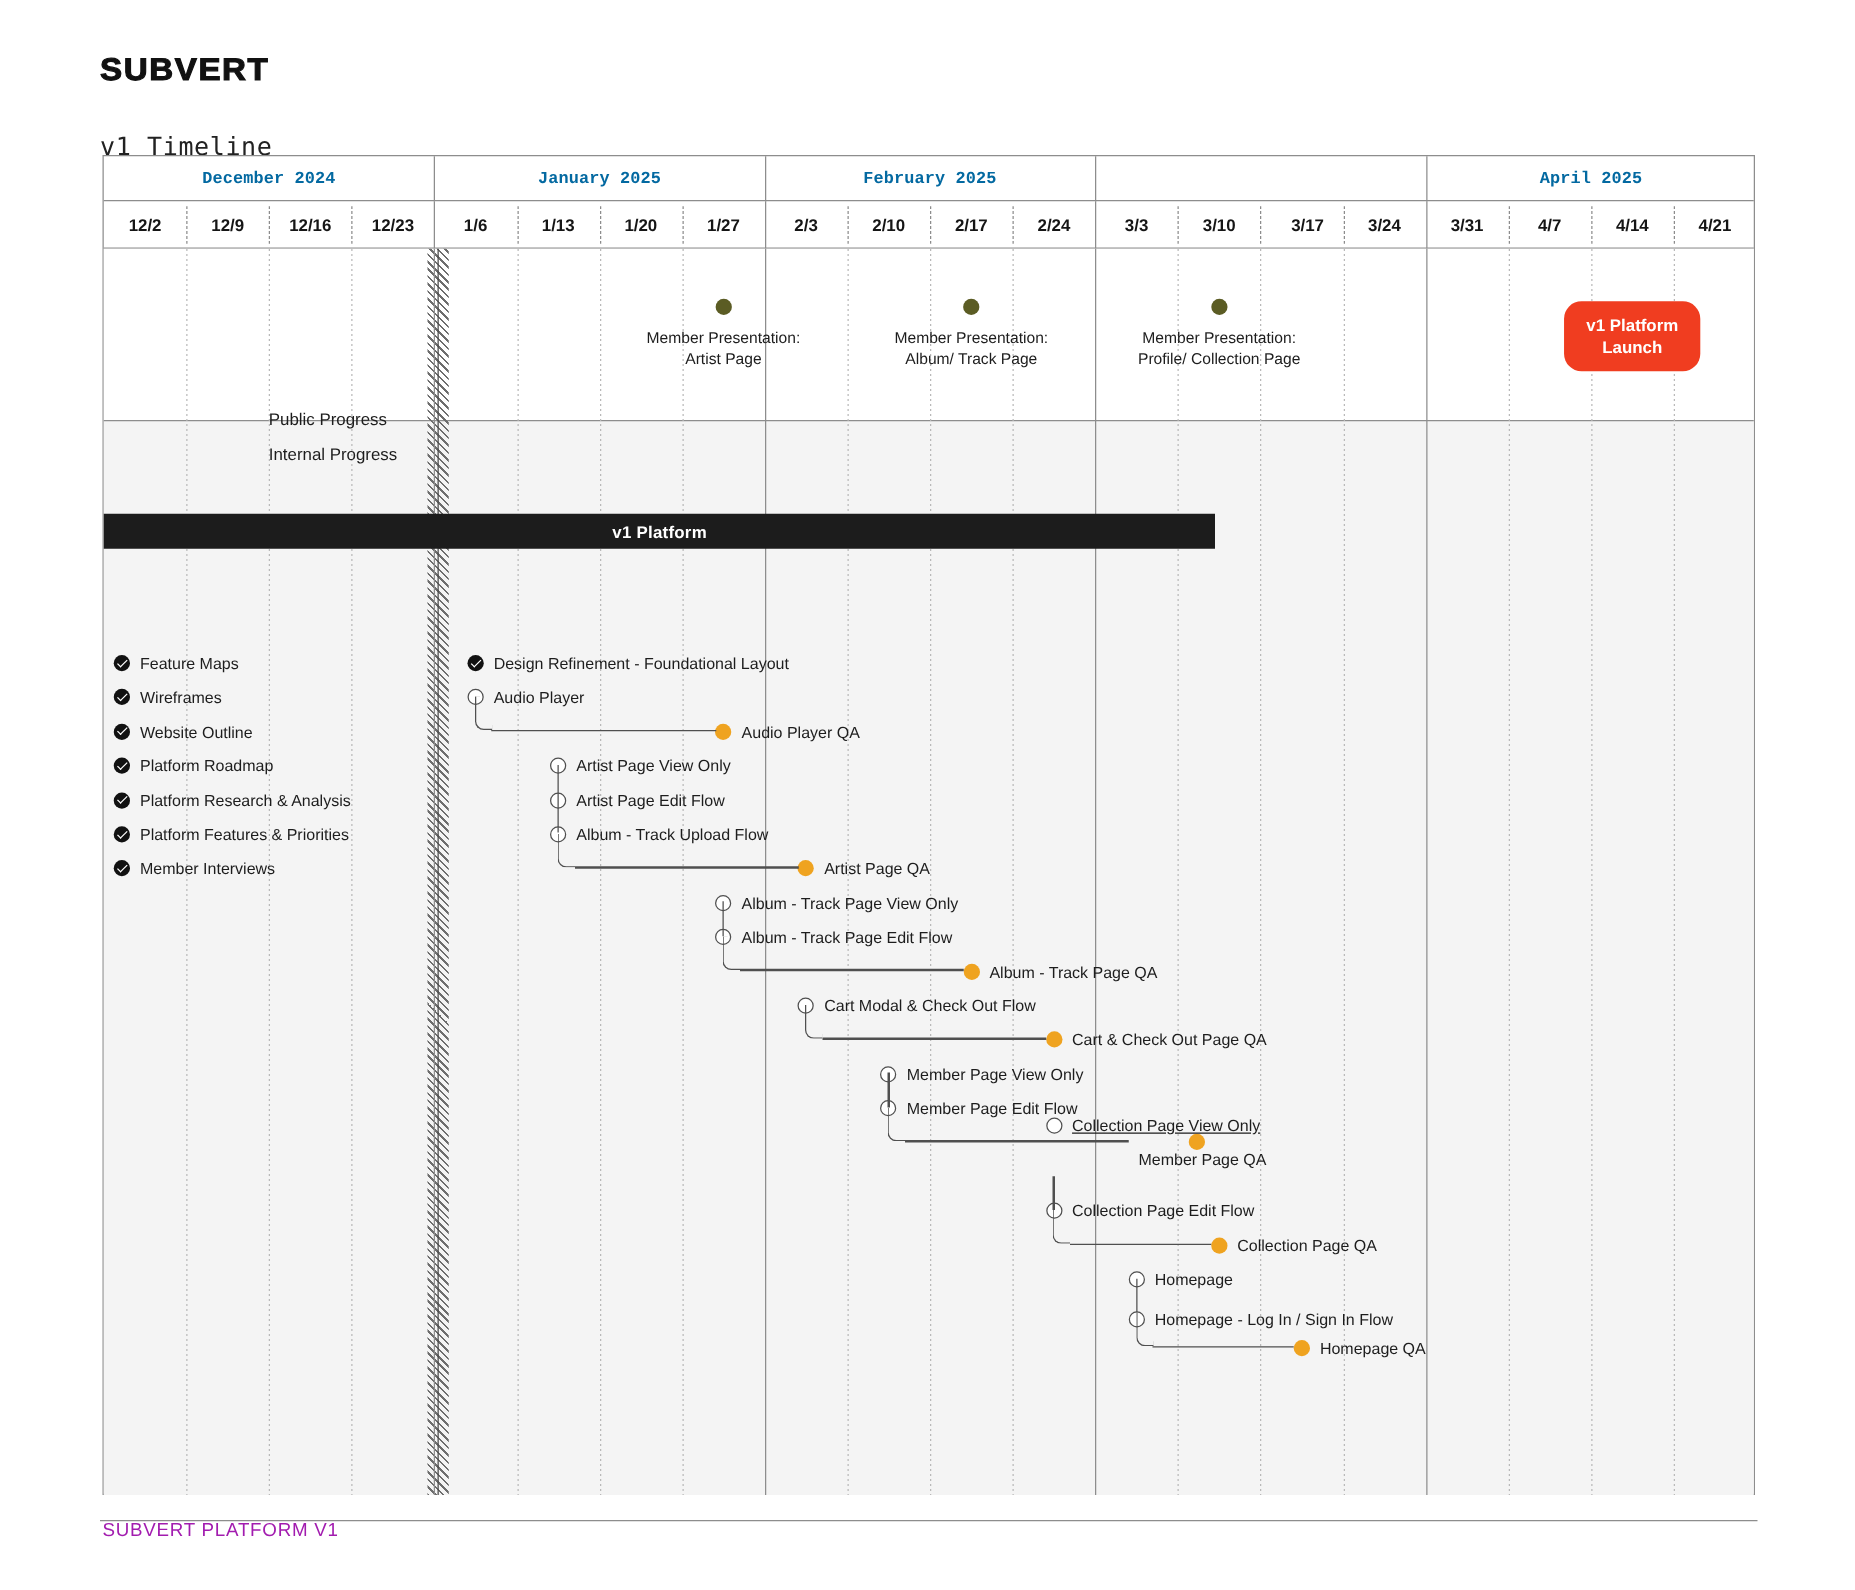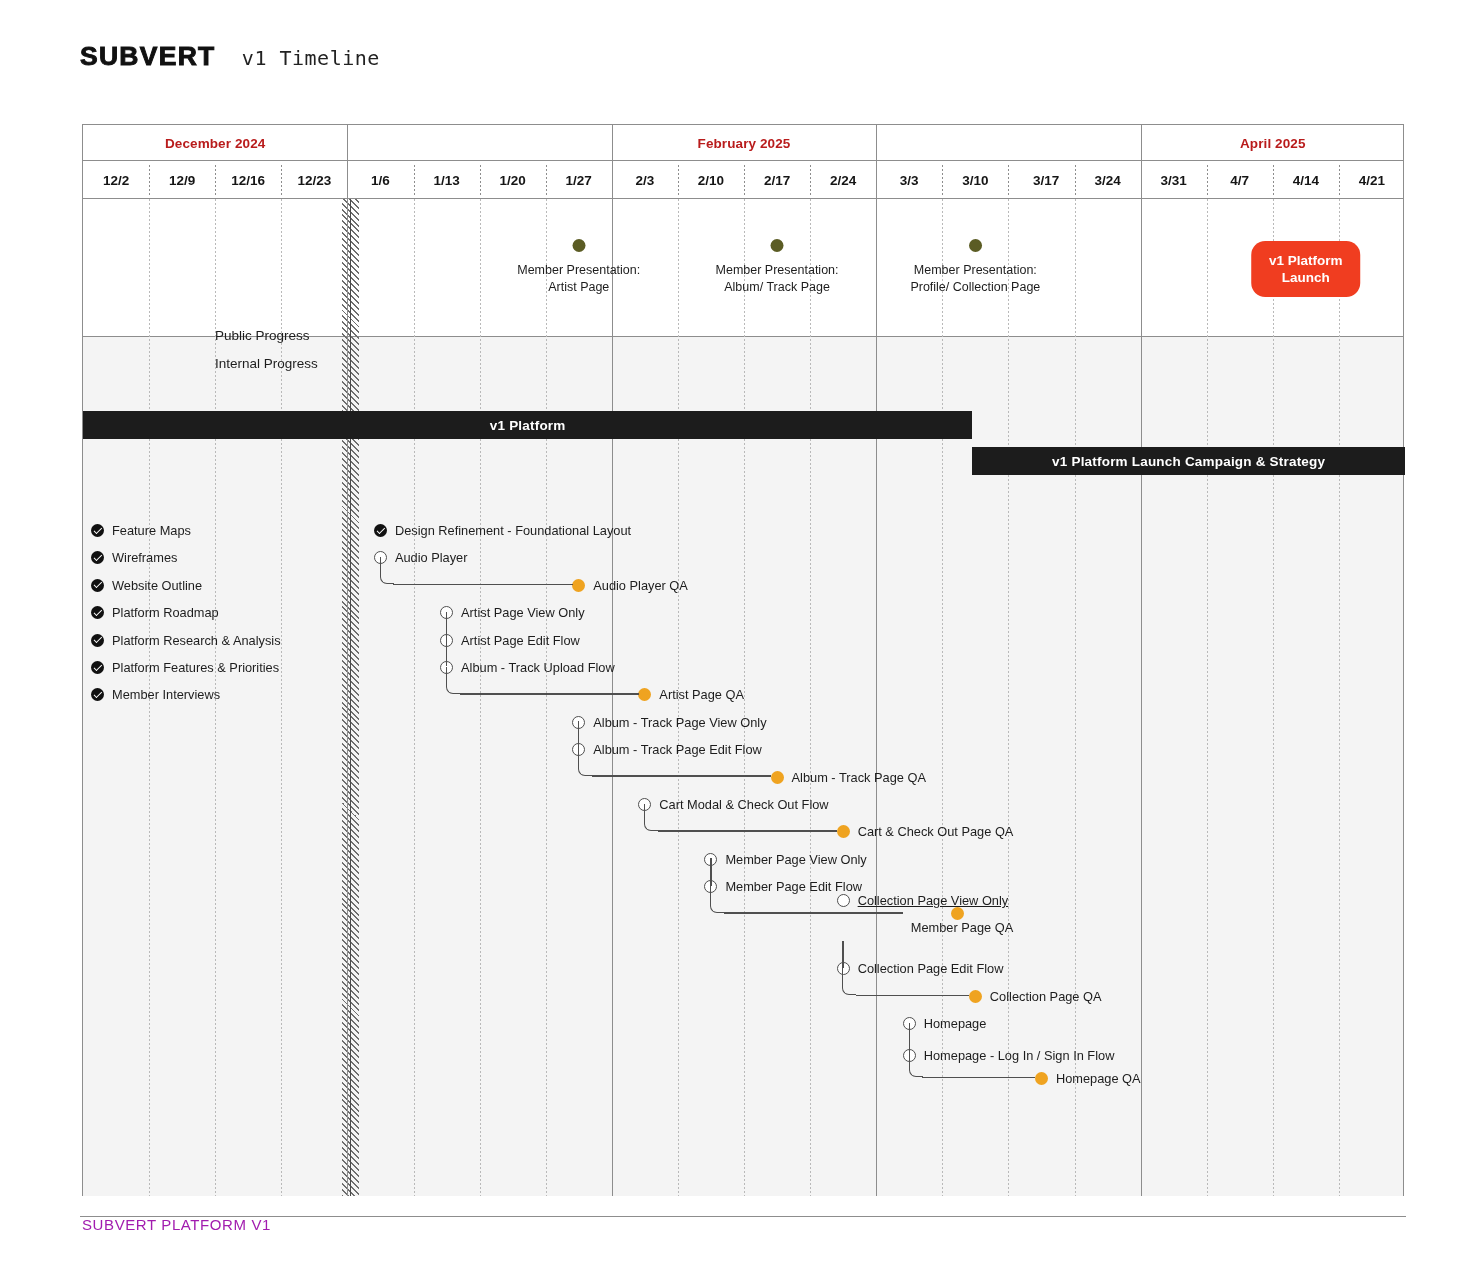--- a/index.html
+++ b/index.html
@@ -5,42 +5,42 @@
   * { box-sizing: border-box; margin: 0; padding: 0; }
   html, body {
     width: 1484px; height: 1272px;
     background: #ffffff;
     font-family: "Liberation Sans", sans-serif;
     color: #1d1d1d;
     overflow: hidden;
   }
 
   
-  #header { position: absolute; left: 80px; top: 42px; display: flex; align-items: baseline; gap: 34px; }
+  #header { position: absolute; left: 80px; top: 42px; display: flex; align-items: baseline; gap: 34px; flex-direction: column; }
   #brand-logo {
     font-family: "Liberation Sans", sans-serif;
     font-size: 25px; font-weight: 700; letter-spacing: 1.2px;
     color: #111; transform: scaleX(1.06); transform-origin: left center;
     -webkit-text-stroke: 0.9px #111;
   }
   #doc-title { font-family: "DejaVu Sans Mono", monospace; font-size: 20px; color: #222; letter-spacing: 0.5px; }
 
   
   #chart {
     position: absolute; left: 82px; top: 124px;
     width: 1322px; height: 1072px;
     border: 1px solid #8d8d8d;
     background: #ffffff;
   }
   
   #month-row { position: absolute; left: 0; top: 0; width: 100%; height: 36px; border-bottom: 1px solid #8d8d8d; }
   .month-cell {
     position: absolute; top: 0; height: 36px;
     display: flex; align-items: center; justify-content: center;
-    font-size: 13.5px; font-weight: 700; color: #b91c1c; letter-spacing: .1px;
+    font-size: 13.5px; font-weight: 700; color: #0369a1; letter-spacing: .1px; font-family: Liberation Mono, monospace;
   }
   .month-div { position: absolute; top: 0; width: 1px; height: 36px; background: #8d8d8d; }
 
   
   #week-row { position: absolute; left: 0; top: 36px; width: 100%; height: 38px; border-bottom: 1px solid #8d8d8d; }
   .week-cell {
     position: absolute; top: 0; height: 38px;
     display: flex; align-items: center; justify-content: center;
     font-size: 13.5px; font-weight: 700; color: #151515;
   }
@@ -117,20 +117,21 @@
 
 <div id="header">
   <div id="brand-logo">SUBVERT</div>
   <div id="doc-title">v1 Timeline</div>
 </div>
 
 <div id="chart">
 
   <div id="month-row">
       <div class="month-cell" style="left: 0px; width: 264.4px;">December 2024</div>
+      <div class="month-cell" style="left: 264.4px; width: 264.4px;">January 2025</div>
       <div class="month-div" style="left: 264.4px;"></div>
       <div class="month-cell" style="left: 528.8px; width: 264.4px;">February 2025</div>
       <div class="month-div" style="left: 528.8px;"></div>
       <div class="month-div" style="left: 793.2px;"></div>
       <div class="month-cell" style="left: 1057.6px; width: 264.4px;">April 2025</div>
       <div class="month-div" style="left: 1057.6px;"></div>
     </div>
   <div id="week-row">
       <div class="month-div-hdr2" style="left: 264.4px;"></div>
       <div class="month-div-hdr2" style="left: 528.8px;"></div>
@@ -212,21 +213,20 @@
         <div class="ms-label">Member Presentation:</div>
         <div class="ms-label">Profile/ Collection Page</div>
       </div>
       <div id="launch-badge" style="left: 1222.85px; top: 42px; background: rgb(240, 61, 32);">
         <div>v1 Platform</div>
         <div>Launch</div>
       </div>
       <div class="lane-label" style="left: 132px; top: 129px;">Public Progress</div>
       <div class="lane-label" style="left: 132px; top: 157px;">Internal Progress</div>
       <div class="phase-bar" style="left: 0px; width: 889.35px; top: 212px; height: 28px; background: rgb(28, 28, 28);">v1 Platform</div>
-      <div class="phase-bar" style="left: 889.35px; width: 432.65px; top: 248px; height: 28px; background: rgb(28, 28, 28);">v1 Platform Launch Campaign &amp; Strategy</div>
       <div class="task" style="left: 8px; top: 324px;">
         <span class="marker done"></span>
         <span class="tlabel">Feature Maps</span>
       </div>
       <div class="task" style="left: 8px; top: 351.4px;">
         <span class="marker done"></span>
         <span class="tlabel">Wireframes</span>
       </div>
       <div class="task" style="left: 8px; top: 378.8px;">
         <span class="marker done"></span>

